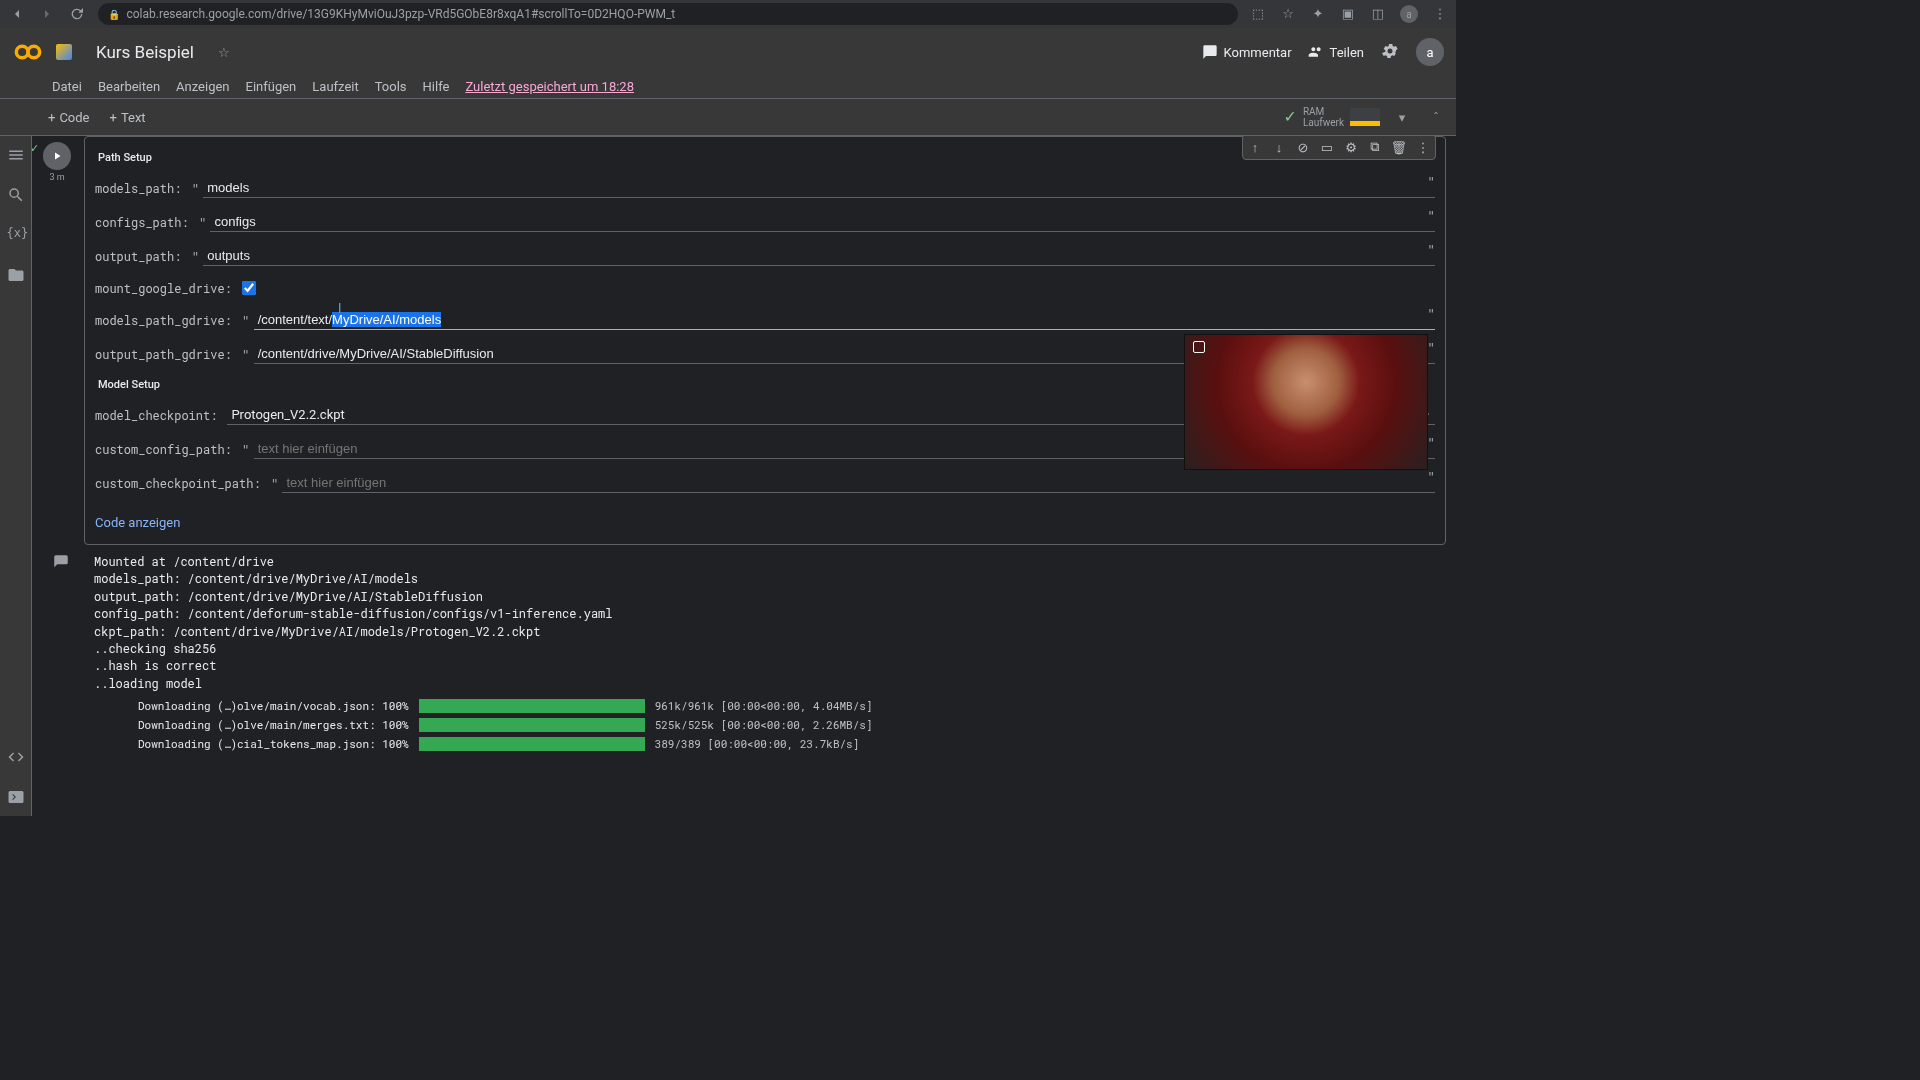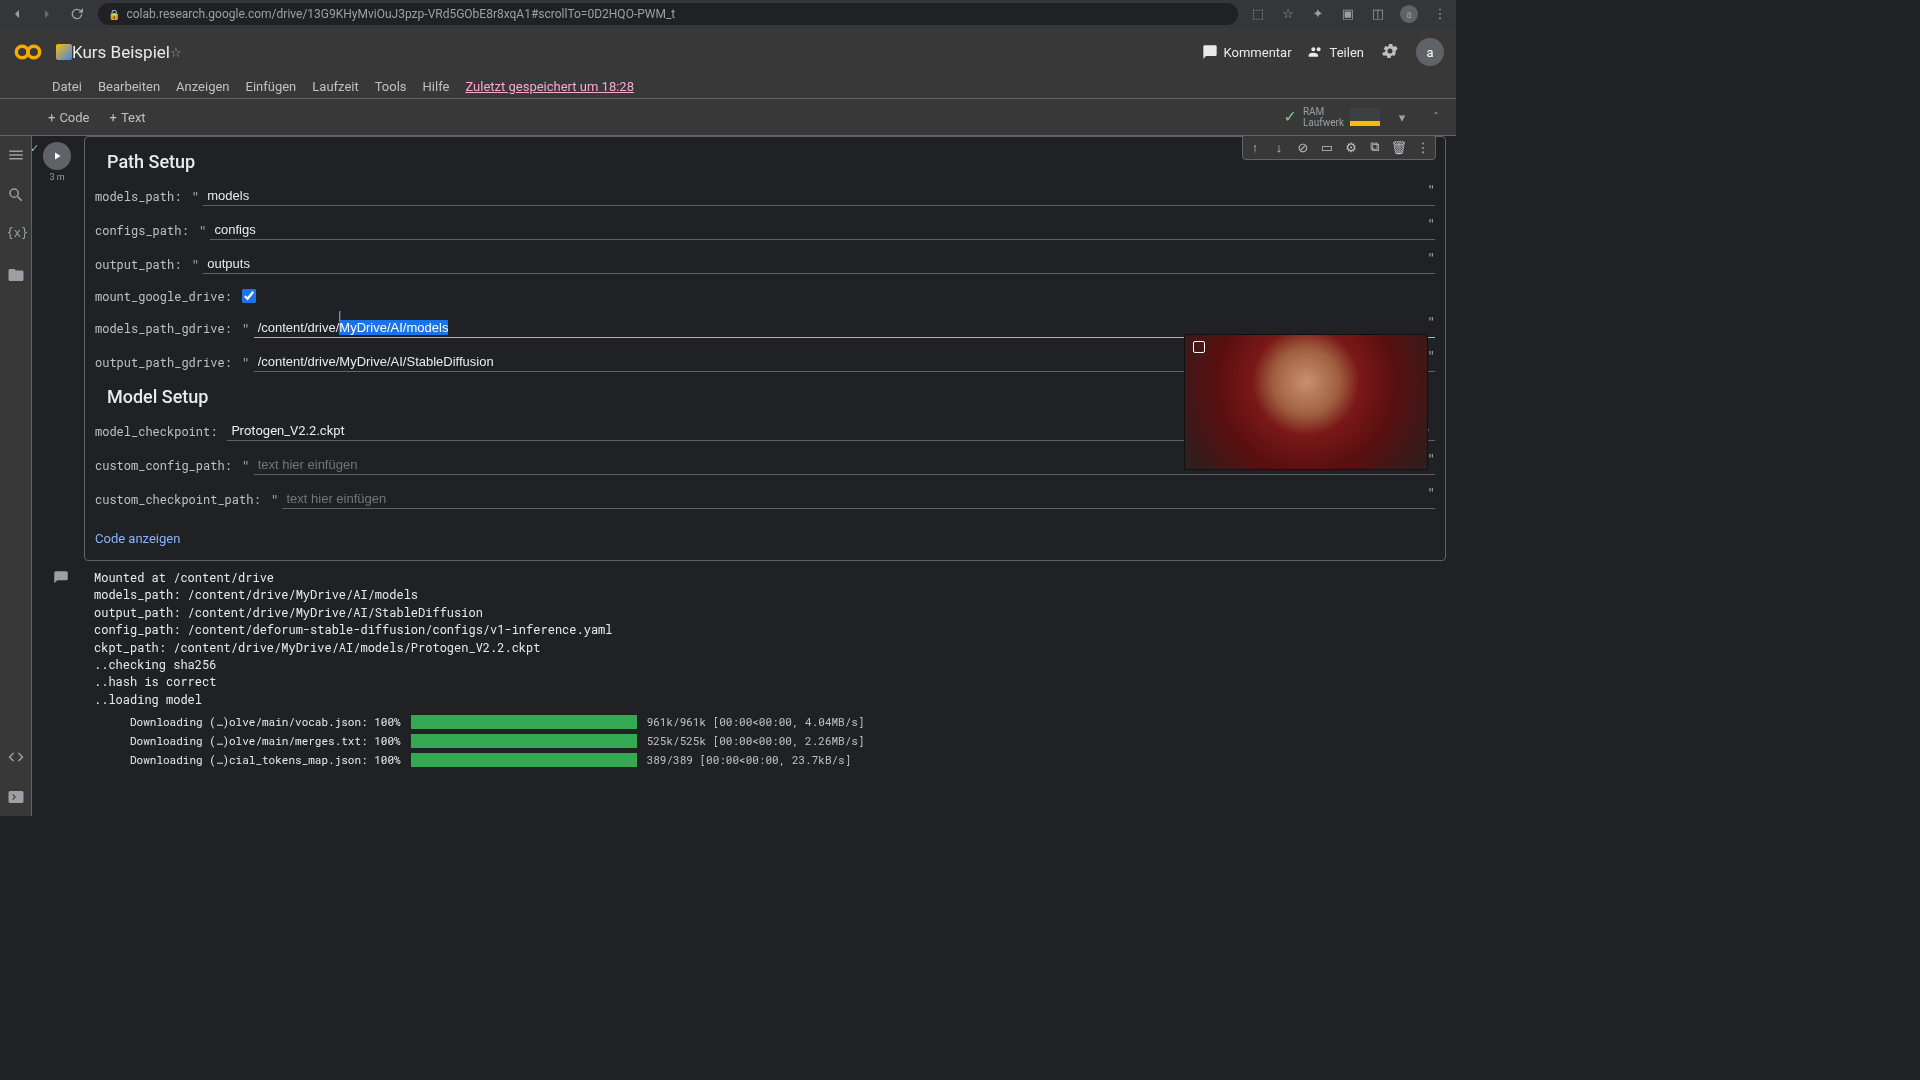--- a/index.html
+++ b/index.html
@@ -10,21 +10,21 @@
 .nav-btn { width: 18px; height: 18px; display: flex; align-items: center; justify-content: center; color: #9aa0a6; cursor: pointer; }
 .nav-btn svg { width: 16px; height: 16px; }
 .url-bar { flex: 1; background: #202124; border-radius: 14px; height: 22px; display: flex; align-items: center; padding: 0 10px; color: #9aa0a6; font-size: 12px; gap: 6px; }
 .ext-icons { display: flex; gap: 14px; }
 .ext-icons span { width: 16px; height: 16px; display: flex; align-items: center; justify-content: center; color: #9aa0a6; }
 
 
 .colab-header { background: #383838; height: 48px; display: flex; align-items: center; padding: 0 12px; }
 .colab-logo { width: 32px; height: 32px; display: flex; align-items: center; justify-content: center; margin-right: 12px; }
 .title-area { flex: 1; }
-.title-row { display: flex; align-items: center; gap: 0; }
+.title-row { display: flex; align-items: center; gap: 24px; }
 .doc-icon { width: 16px; height: 16px; background: linear-gradient(135deg, #fbbc04, #4285f4); border-radius: 2px; }
 .notebook-title { font-size: 17px; color: #e8eaed; }
 .header-actions { display: flex; align-items: center; gap: 16px; }
 .header-btn { display: flex; align-items: center; gap: 6px; color: #e8eaed; font-size: 13px; cursor: pointer; }
 .avatar { width: 28px; height: 28px; border-radius: 50%; background: #5f6368; display: flex; align-items: center; justify-content: center; font-size: 13px; color: #fff; }
 
 
 .menu-bar { background: #383838; height: 22px; padding: 0 52px 2px; display: flex; align-items: center; gap: 16px; font-size: 13px; color: #bdc1c6; }
 .menu-item { cursor: pointer; }
 .menu-saved { text-decoration: underline; color: #f9a8d4; }
@@ -51,40 +51,40 @@
 .run-btn { width: 28px; height: 28px; border-radius: 50%; background: #5f6368; color: #fff; display: flex; align-items: center; justify-content: center; cursor: pointer; }
 .run-time { font-size: 9px; color: #9aa0a6; margin-top: 2px; }
 .check-small { color: #81c995; font-size: 11px; position: absolute; left: -8px; top: 0; }
 
 .cell-toolbar { position: absolute; right: 10px; top: -2px; display: flex; gap: 4px; background: #383838; border: 1px solid #5f6368; border-radius: 4px; padding: 2px; }
 .ct-btn { width: 20px; height: 20px; display: flex; align-items: center; justify-content: center; color: #bdc1c6; cursor: pointer; }
 
 .form-body { margin-left: 44px; padding: 6px 10px 4px; border: 1px solid transparent; }
 .form-body.focused { border: 1px solid #5f6368; border-radius: 4px; }
 
-.section-title { font-size: 18px; font-weight: 500; color: #e8eaed; margin: 8px 12px 14px; }
+.section-title { font-size: 11px; font-weight: 500; color: #e8eaed; margin: 8px 3px 14px; }
 
 .form-row { display: flex; align-items: center; margin-bottom: 14px; position: relative; }
 .form-label { font-family: 'Roboto Mono', monospace; font-size: 12px; color: #bdc1c6; min-width: 0; margin-right: 10px; }
 .form-quote { font-family: monospace; color: #9aa0a6; margin-right: 4px; }
 .form-input { flex: 1; background: transparent; border: none; border-bottom: 1px solid #5f6368; color: #e8eaed; font-size: 13px; padding: 2px 4px; outline: none; font-family: Arial, sans-serif; }
 .form-input.active { border-bottom: 1px solid #8ab4f8; }
 .form-input::selection { background: #1a73e8; }
 .form-end-quote { position: absolute; right: 0; top: -4px; font-family: monospace; color: #9aa0a6; }
 .form-check { width: 14px; height: 14px; accent-color: #1a73e8; }
 .form-select { flex: 1; background: transparent; border: none; border-bottom: 1px solid #5f6368; color: #e8eaed; font-size: 13px; padding: 2px 4px; }
 .select-arrow { position: absolute; right: 6px; color: #9aa0a6; pointer-events: none; }
 .placeholder { color: #fdba74; }
 .code-link { color: #8ab4f8; font-size: 13px; cursor: pointer; margin: 22px 0 10px; }
 
 
 .output-area { margin-left: 44px; padding: 8px 10px; }
 .output-icon { width: 18px; height: 18px; color: #9aa0a6; cursor: pointer; }
 .output-text { font-family: 'Roboto Mono', monospace; font-size: 12px; color: #e8eaed; line-height: 1.45; white-space: pre; margin-bottom: 6px; }
-.progress-row { display: flex; align-items: center; gap: 10px; margin: 4px 4px; font-family: 'Roboto Mono', monospace; font-size: 11px; padding-left: 32px; }
+.progress-row { display: flex; align-items: center; gap: 10px; margin: 4px 12px; font-family: 'Roboto Mono', monospace; font-size: 11px; padding-left: 32px; }
 .progress-label { color: #e8eaed; min-width: 196px; }
 .progress-bar { height: 14px; background: #3c4043; width: 226px; position: relative; }
 .progress-fill { height: 100%; background: #34a853; }
 .progress-stats { color: #bdc1c6; }
 
 
 .webcam { position: absolute; top: 198px; right: 28px; width: 244px; height: 136px; background: #333; border: 1px solid #111; overflow: hidden; }
 .webcam::before { content: ""; position: absolute; inset: 0; background: radial-gradient(circle at 50% 35%, #c89070 0%, #a06040 22%, #7a1818 36%, #5a0f0f 60%, #2a2020 100%); }
 .webcam::after { content: ""; position: absolute; top: 6px; left: 8px; width: 10px; height: 10px; border: 1px solid #fff; border-radius: 2px; }
 
@@ -268,21 +268,21 @@
 
         <div class="form-row">
           <span class="form-label">mount_google_drive:</span>
           <input type="checkbox" class="form-check" checked="" style="">
         </div>
 
         <div class="form-row" style="position:relative">
           <span class="form-label">models_path_gdrive:</span>
           <span class="form-quote">"</span>
           <div class="form-input active" style="position:relative">
-            <span style="color:#e8eaed">/content/drive/</span><span style="background:#1a73e8;color:#fff">MyDrive/AI/models</span>
+            <span style="color:#e8eaed">/content/text/</span><span style="background:#1a73e8;color:#fff">MyDrive/AI/models</span>
             <span style="position:absolute;left:84px;top:-10px;color:#5b9bd5;font-size:14px">I</span>
           </div>
           <span class="form-end-quote">"</span>
         </div>
 
         <div class="form-row">
           <span class="form-label">output_path_gdrive:</span>
           <span class="form-quote">"</span>
           <input class="form-input" value="/content/drive/MyDrive/AI/StableDiffusion" style="">
           <span class="form-end-quote">"</span>

